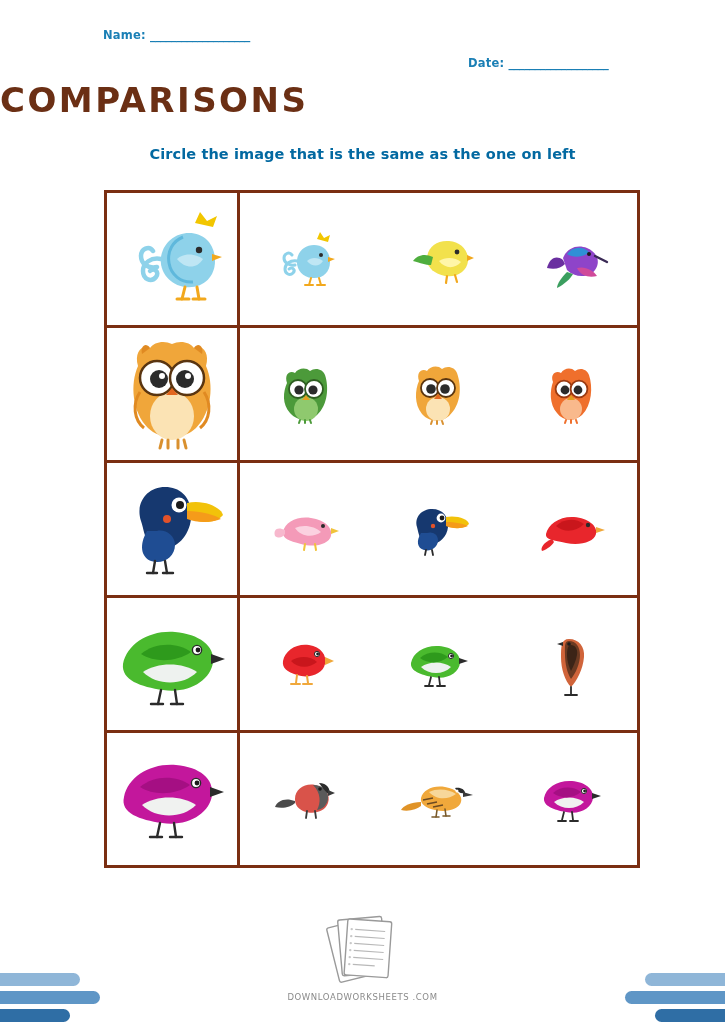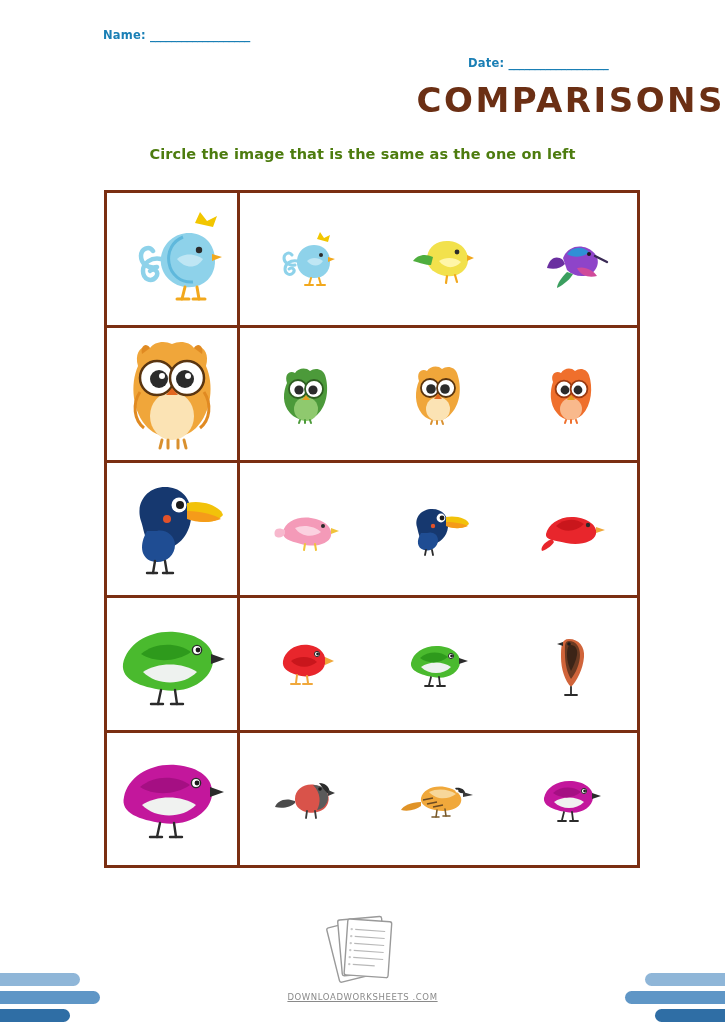--- a/index.html
+++ b/index.html
@@ -46,37 +46,37 @@
   }
   .field-name { left: 103px; top: 0; }
   .field-date { left: 468px; top: 0; margin-top: 28px; }
 
   
   .title {
     position: absolute;
     top: 80px;
     left: 0;
     width: 725px;
-    text-align: right;
+    text-align: left;
     font-family: "DejaVu Sans", sans-serif;
     font-weight: bold;
     font-size: 34px;
     letter-spacing: 2.5px;
     color: #6b2f14;
   }
   .subtitle {
     position: absolute;
     top: 146px;
     left: 0;
     width: 725px;
     text-align: center;
     font-family: "DejaVu Sans", sans-serif;
     font-weight: bold;
     font-size: 14.5px;
-    color: #4d7c0f;
+    color: #0369a1;
     letter-spacing: 0.1px;
   }
 
   
   .table {
     position: absolute;
     left: 104px;
     top: 190px;
     width: 536px;
     height: 678px;
@@ -139,21 +139,20 @@
   .footer-text {
     position: absolute;
     left: 0;
     bottom: 22px;
     width: 725px;
     text-align: center;
     font-family: "DejaVu Sans", sans-serif;
     font-size: 8.5px;
     letter-spacing: 0.6px;
     color: #8a8a8a;
-    text-decoration: underline;
   }
   .corner-left, .corner-right {
     position: absolute;
     bottom: 0;
     width: 120px;
     height: 58px;
   }
   .corner-left { left: 0; }
   .corner-right { right: 0; }
   .bar {

